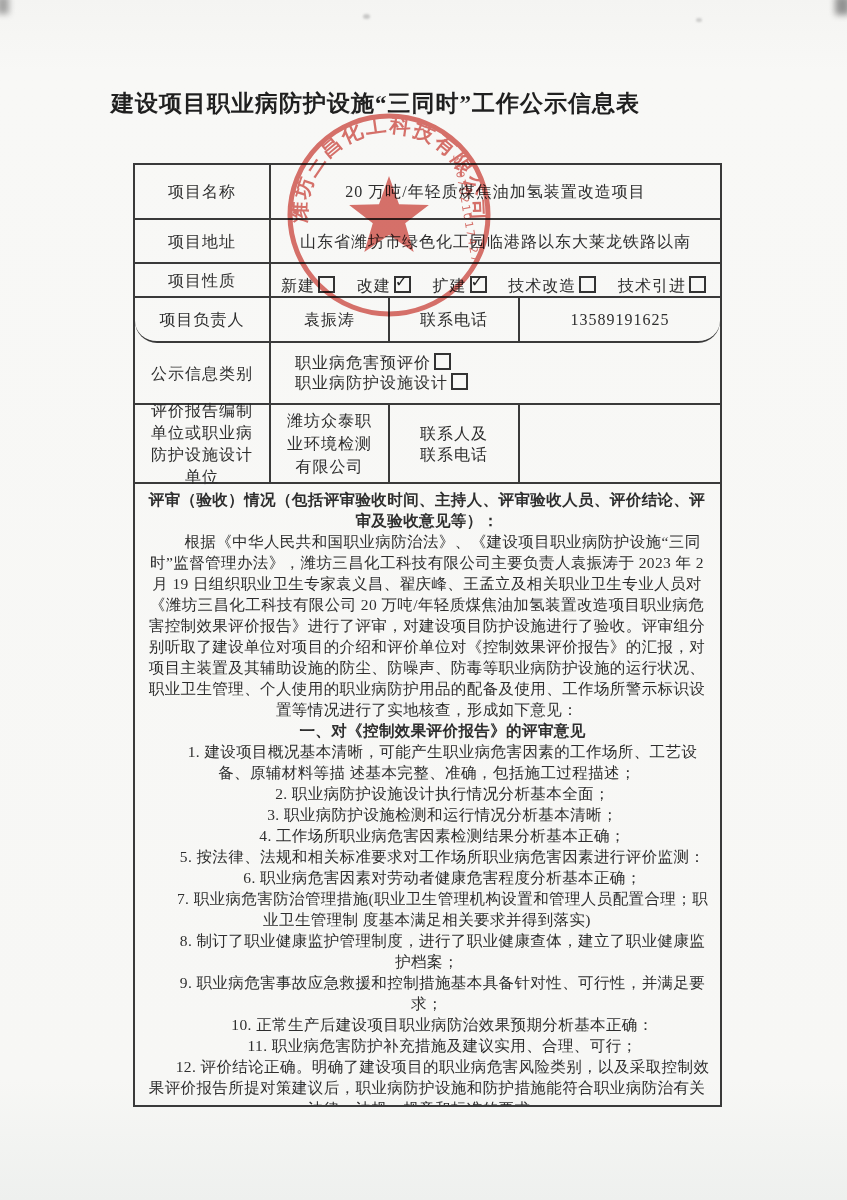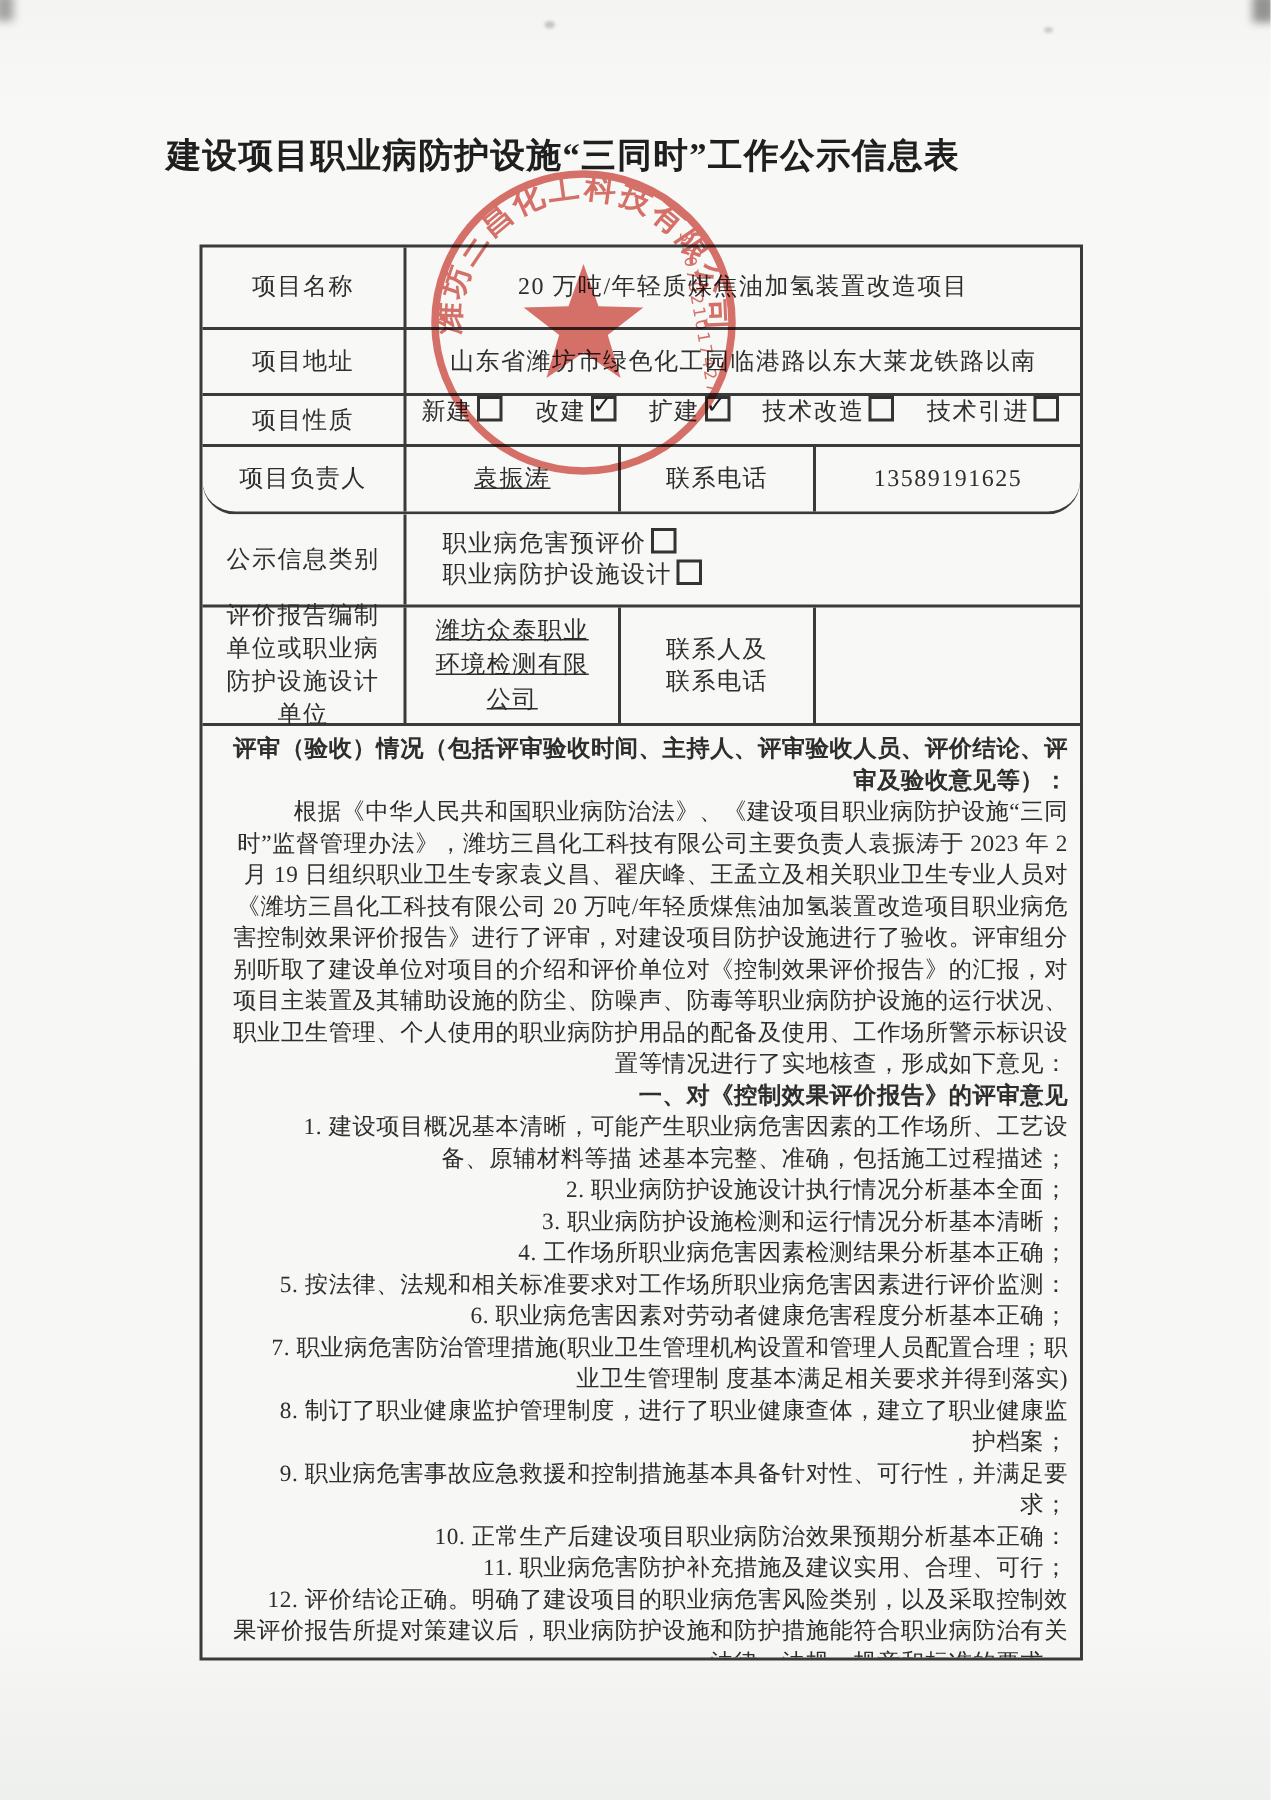--- a/index.html
+++ b/index.html
@@ -12,41 +12,41 @@
   
   .doc-table{position:absolute;left:133px;top:163px;width:589px;
              border:2px solid #3a3a3a;box-sizing:border-box;font-size:16px;}
   .row{display:flex;border-bottom:2px solid #3a3a3a;box-sizing:border-box;}
   .row:last-child{border-bottom:none;}
   .cell{box-sizing:border-box;display:flex;align-items:center;justify-content:center;
         text-align:center;letter-spacing:1px;line-height:21px;}
   .cell.rb{border-right:2px solid #3a3a3a;}
   .c-label{width:136px;flex:none;}
   .c-rest{flex:1;}
-  .c-v1{width:143px;flex:none;text-decoration:underline;}
+  .c-v1{width:119px;flex:none;}
   .c-l2{width:130px;flex:none;padding:0 28px;}
   .c-v2{flex:1;}
   .r1{height:55px;} .r2{height:44px;} .r3{height:34px;}
   .r4{height:45px;border-radius:22px;} .r5{height:62px;} .r6{height:79px;}
   .r7{height:621px;}
   .agency-label{padding:0 11px;line-height:22px;}
   .agency-org{padding:0 13px;line-height:23px;}
   
   .cbx{display:inline-block;width:13px;height:13px;border:2px solid #333;
        vertical-align:-2px;margin-left:3px;position:relative;flex:none;}
   .cbx.checked::after{content:"\2713";position:absolute;left:-1px;top:-7px;
        font-size:16px;font-weight:bold;color:#222;font-family:"DejaVu Sans",sans-serif;}
-  .nature-cell{display:flex;align-items:flex-start;justify-content:space-between;
+  .nature-cell{display:flex;align-items:flex-end;justify-content:space-between;
        padding:0 14px 0 10px;text-align:left;}
   .opt{white-space:nowrap;}
   .pub-cell{flex-direction:column;align-items:flex-start;justify-content:center;
        padding-left:24px;text-align:left;}
   .pub-opt{line-height:20px;white-space:nowrap;}
   
-  .review-cell{display:block;padding:5px 8px 0 7px;text-align:right;
+  .review-cell{display:block;padding:5px 8px 0 7px;text-align:center;
        font-size:15.5px;line-height:21px;letter-spacing:0.4px;overflow:hidden;}
   .review-cell p{margin:0;}
   .p-indent{text-indent:2em;}
   .bold{font-weight:bold;}
   
   .stamp{position:absolute;left:283px;top:109px;opacity:0.78;mix-blend-mode:multiply;
          pointer-events:none;}
   
   .artifact{position:absolute;filter:blur(3px);}
   .a-tl{left:-3px;top:-4px;width:12px;height:18px;background:#6e6e6e;opacity:.6;}

